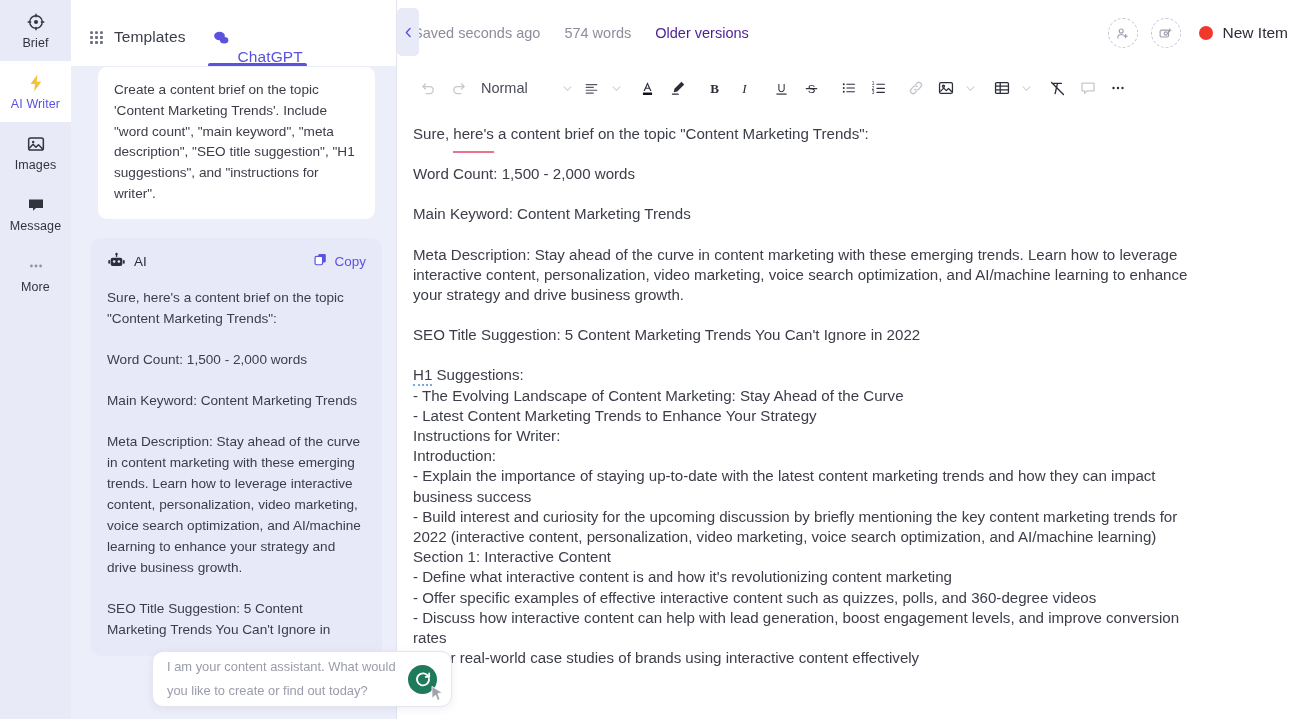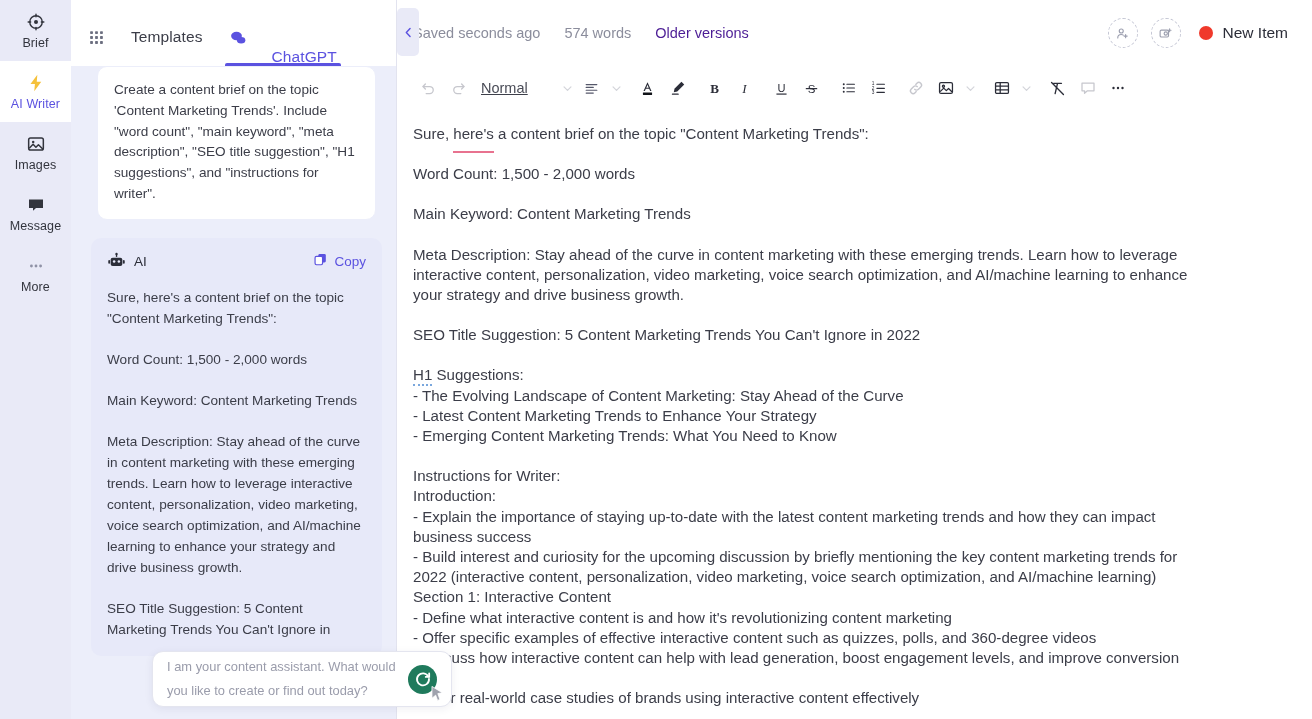--- a/index.html
+++ b/index.html
@@ -42,21 +42,21 @@
     display: flex; flex-direction: column;
     border-right: 1px solid #e2e3ef;
   }
   .tabs {
     height: 66px; flex: none;
     display: flex; align-items: center;
     padding-left: 17px; gap: 26px;
     background: #ffffff;
   }
   .tab {
-    display: flex; align-items: center; gap: 26px;
+    display: flex; align-items: center; gap: 9px;
     height: 66px; cursor: pointer; position: relative;
     padding-top: 8px;
     text-align: center;
   }
   .tab-label { font-size: 15.5px; color: #3b3d48; letter-spacing: .1px; }
   .tab.active .tab-label { color: #5b52e0; font-weight: 500; margin-top: 40px; }
   .tab.active::after {
     content: ""; position: absolute;
     left: -4px; right: -4px; bottom: 0; height: 3px;
     background: #5b52e0; border-radius: 2px 2px 0 0;
@@ -154,21 +154,20 @@
   }
   .newitem { display: flex; align-items: center; gap: 10px; cursor: pointer; margin-left: 5px; }
   .dot-red { width: 14px; height: 14px; border-radius: 50%; background: #f0392b; }
   .newitem span { font-size: 15.5px; color: #2b2d38; }
 
   .toolbar {
     height: 44px; flex: none;
     display: flex; align-items: center;
     padding: 0 18px 0 16px; gap: 0;
     color: #3d3f4a;
-    text-decoration: underline;
   }
   .tb {
     width: 30px; height: 30px; flex: none;
     display: flex; align-items: center; justify-content: center;
     cursor: pointer; border-radius: 4px;
   }
   .tb.dim { opacity: .33; }
   .tb.chev { width: 19px; }
   .tb-style {
     display: flex; align-items: center;
@@ -525,21 +524,20 @@
       <p><span>Sure, </span><span class="sp-red">here's</span><span> a content brief on the topic "Content Marketing Trends":</span></p>
 
       <p>Word Count: 1,500 - 2,000 words</p>
       <p>Main Keyword: Content Marketing Trends</p>
       <p>Meta Description: Stay ahead of the curve in content marketing with these emerging trends. Learn how to leverage interactive content, personalization, video marketing, voice search optimization, and AI/machine learning to enhance your strategy and drive business growth.</p>
       <p>SEO Title Suggestion: 5 Content Marketing Trends You Can't Ignore in 2022</p>
 
       <p class="tight"><span class="sp-blue">H1</span><span> Suggestions:</span></p>
       <p class="tight">- The Evolving Landscape of Content Marketing: Stay Ahead of the Curve</p>
       <p class="tight">- Latest Content Marketing Trends to Enhance Your Strategy</p>
-      <p>- Emerging Content Marketing Trends: What You Need to Know</p>
 
       <p class="tight">Instructions for Writer:</p>
       <p class="tight">Introduction:</p>
       <p class="tight">- Explain the importance of staying up-to-date with the latest content marketing trends and how they can impact business success</p>
       <p class="tight">- Build interest and curiosity for the upcoming discussion by briefly mentioning the key content marketing trends for 2022 (interactive content, personalization, video marketing, voice search optimization, and AI/machine learning)</p>
 
       <p class="tight">Section 1: Interactive Content</p>
       <p class="tight">- Define what interactive content is and how it's revolutionizing content marketing</p>
       <p class="tight">- Offer specific examples of effective interactive content such as quizzes, polls, and 360-degree videos</p>
       <p class="tight">- Discuss how interactive content can help with lead generation, boost engagement levels, and improve conversion rates</p>

